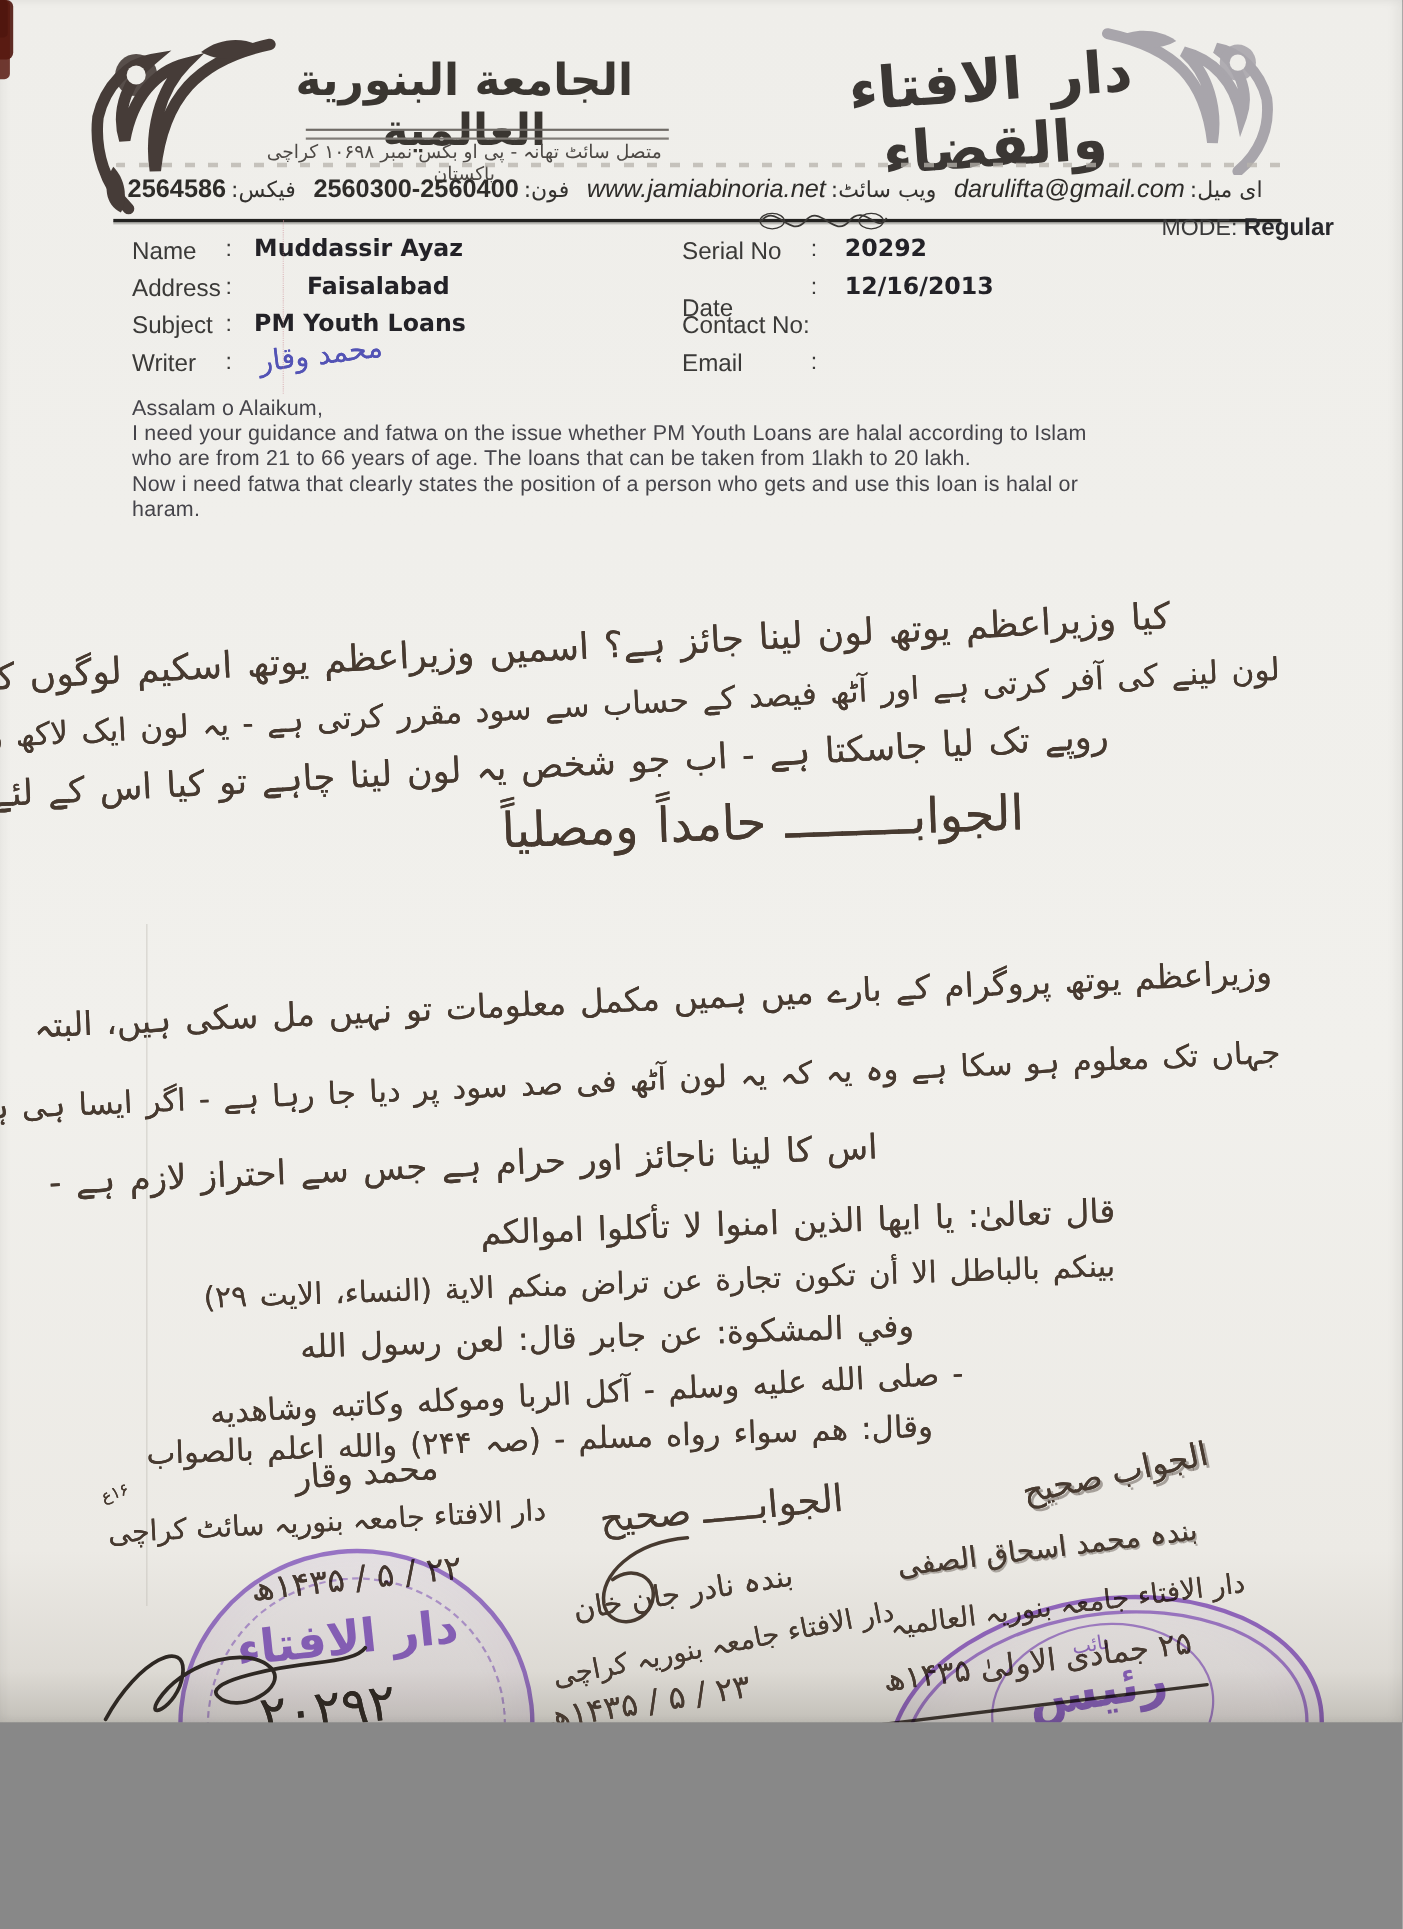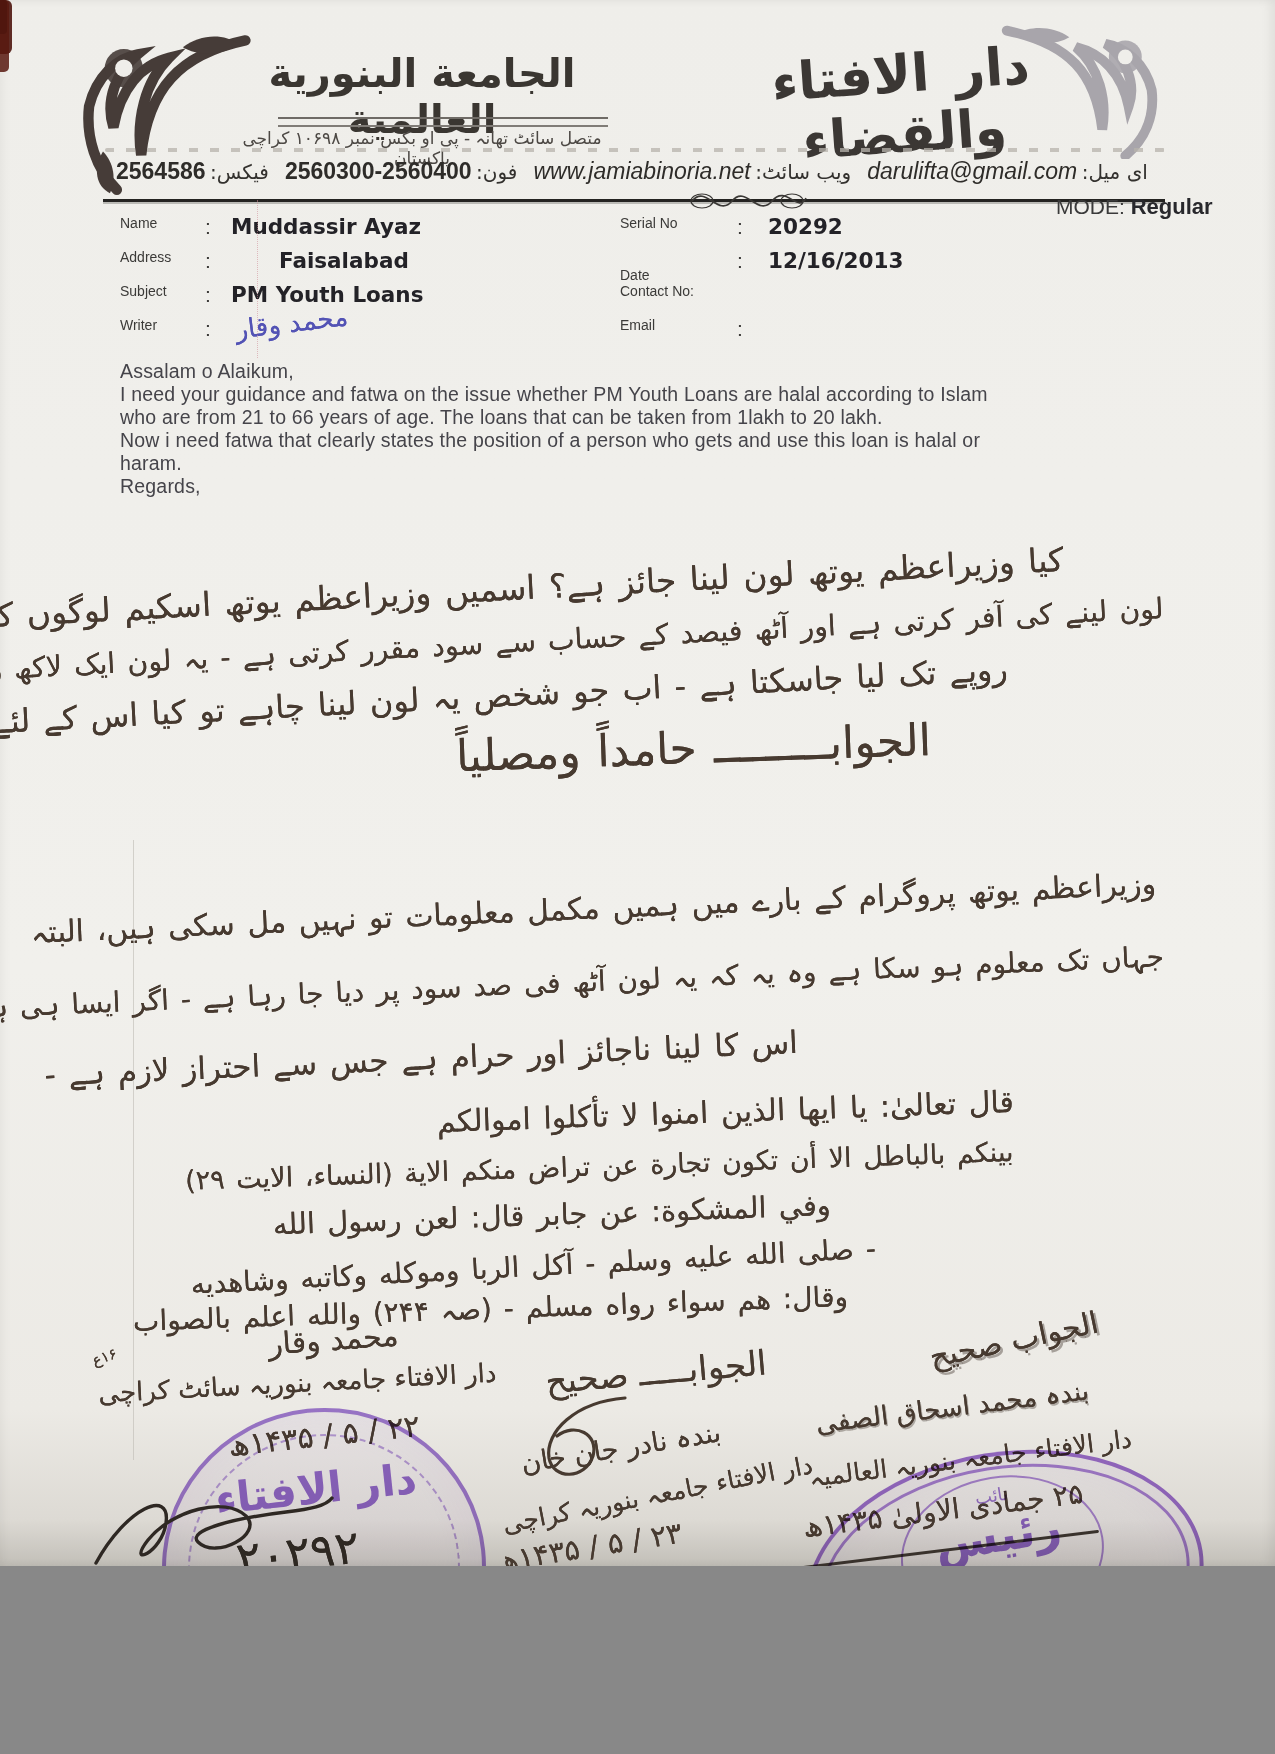--- a/index.html
+++ b/index.html
@@ -6,21 +6,21 @@
   .page{
     position:relative;width:1275px;height:1566px;overflow:hidden;
     background:linear-gradient(180deg,#efeeea 0%,#f1f0ec 62%,#eceae5 90%,#dddad4 97%,#c2bfb8 100%);
     font-family:"Liberation Sans",sans-serif;color:#2c2b29;
     box-shadow:inset -6px 0 10px rgba(0,0,0,.05), inset 4px 0 8px rgba(0,0,0,.04);
   }
   .abs{position:absolute;}
   .ur{font-family:"DejaVu Sans",sans-serif;direction:rtl;unicode-bidi:isolate;}
   .hw{font-family:"DejaVu Sans",sans-serif;direction:rtl;color:#473a30;white-space:nowrap;text-shadow:0 0 .5px currentColor;}
   .hw-ar{letter-spacing:0;word-spacing:3px;}
-  .lbl{font-size:14px;color:#3b3a38;}
+  .lbl{font-size:22px;color:#3b3a38;}
   .val{font-weight:bold;font-size:21.5px;color:#232227;font-family:"DejaVu Sans",sans-serif;}
   .colon{font-size:21px;color:#3b3a38;}
   .letter-line{position:relative;font-size:19.5px;color:#45444a;letter-spacing:.2px;line-height:23px;white-space:pre-wrap;}
   .chain{height:4px;background:repeating-linear-gradient(90deg,#b7b3ac 0 9px,transparent 9px 21px);opacity:.75;border-radius:2px;}
   .crease-v{width:0;border-left:1px dotted rgba(205,140,150,.55);}
   .stamp{mix-blend-mode:multiply;}
   .purple{color:#8d5fd0;}
   .contact-pair{direction:rtl;unicode-bidi:isolate;white-space:nowrap;}
   .contact-lbl{font-family:"DejaVu Sans",sans-serif;font-size:20px;color:#33312e;}
   .contact-val{font-size:23px;font-weight:bold;color:#2e2c29;font-family:"Liberation Sans",sans-serif;direction:ltr;unicode-bidi:isolate;}
@@ -126,21 +126,20 @@
 
   <div class="abs crease-v" style="left:257px;top:200px;height:158px;"></div>
   <div class="abs" style="left:133px;top:840px;height:620px;width:0;border-left:1px solid rgba(190,186,180,.6);"></div>
 
   <div class="abs" style="left:120px;top:360px;width:1040px;">
     <div class="letter-line">Assalam o Alaikum,</div>
     <div class="letter-line">I need your guidance and fatwa on the issue whether PM Youth Loans are halal according to Islam</div>
     <div class="letter-line">who are from 21 to 66 years of age. The loans that can be taken from 1lakh to 20 lakh.</div>
     <div class="letter-line">Now i need fatwa that clearly states the position of a person who gets and use this loan is halal or</div>
     <div class="letter-line">haram.</div>
-    <div class="letter-line">Regards,</div>
   </div>
 
   <div class="abs hw hw-ar" style="right:212px;top:540px;font-size:33px;transform:rotate(-3deg);transform-origin:right top;">کیا وزیراعظم یوتھ لون لینا جائز ہے؟ اسمیں وزیراعظم یوتھ اسکیم لوگوں کو</div>
   <div class="abs hw hw-ar" style="right:112px;top:592px;font-size:28.5px;transform:rotate(-3deg);transform-origin:right top;">لون لینے کی آفر کرتی ہے اور آٹھ فیصد کے حساب سے سود مقرر کرتی ہے - یہ لون ایک لاکھ روپے سے بیس لاکھ</div>
   <div class="abs hw hw-ar" style="right:268px;top:650px;font-size:32px;transform:rotate(-3deg);transform-origin:right top;">روپے تک لیا جاسکتا ہے - اب جو شخص یہ لون لینا چاہے تو کیا اس کے لئے یہ حلال ہوگا؟</div>
 
   <div class="abs hw hw-ar" style="right:345px;top:714px;font-size:44px;transform:rotate(-2deg);transform-origin:right top;">الجوابـــــــــ حامداً ومصلياً</div>
 
   <div class="abs hw hw-ar" style="right:120px;top:866px;font-size:30px;transform:rotate(-2.5deg);transform-origin:right top;">وزیراعظم یوتھ پروگرام کے بارے میں ہمیں مکمل معلومات تو نہیں مل سکی ہیں، البتہ</div>
   <div class="abs hw hw-ar" style="right:112px;top:940px;font-size:28px;transform:rotate(-2.5deg);transform-origin:right top;">جہاں تک معلوم ہو سکا ہے وہ یہ کہ یہ لون آٹھ فی صد سود پر دیا جا رہا ہے - اگر ایسا ہی ہو تو پھر</div>

